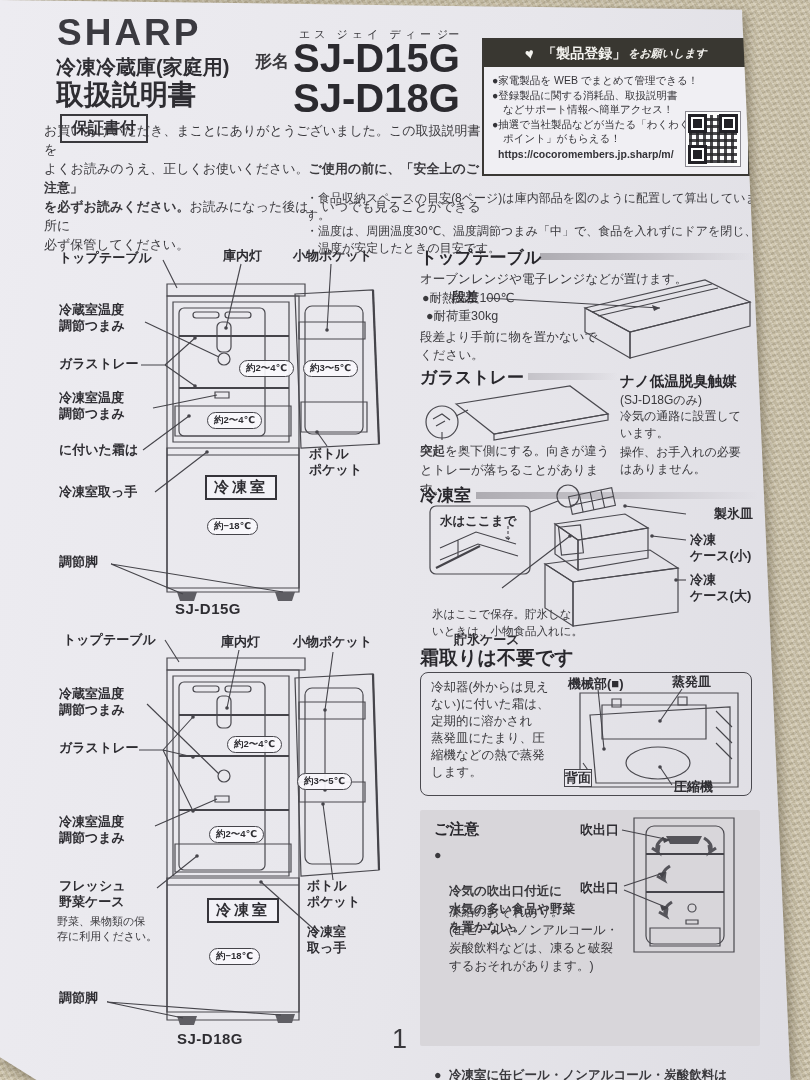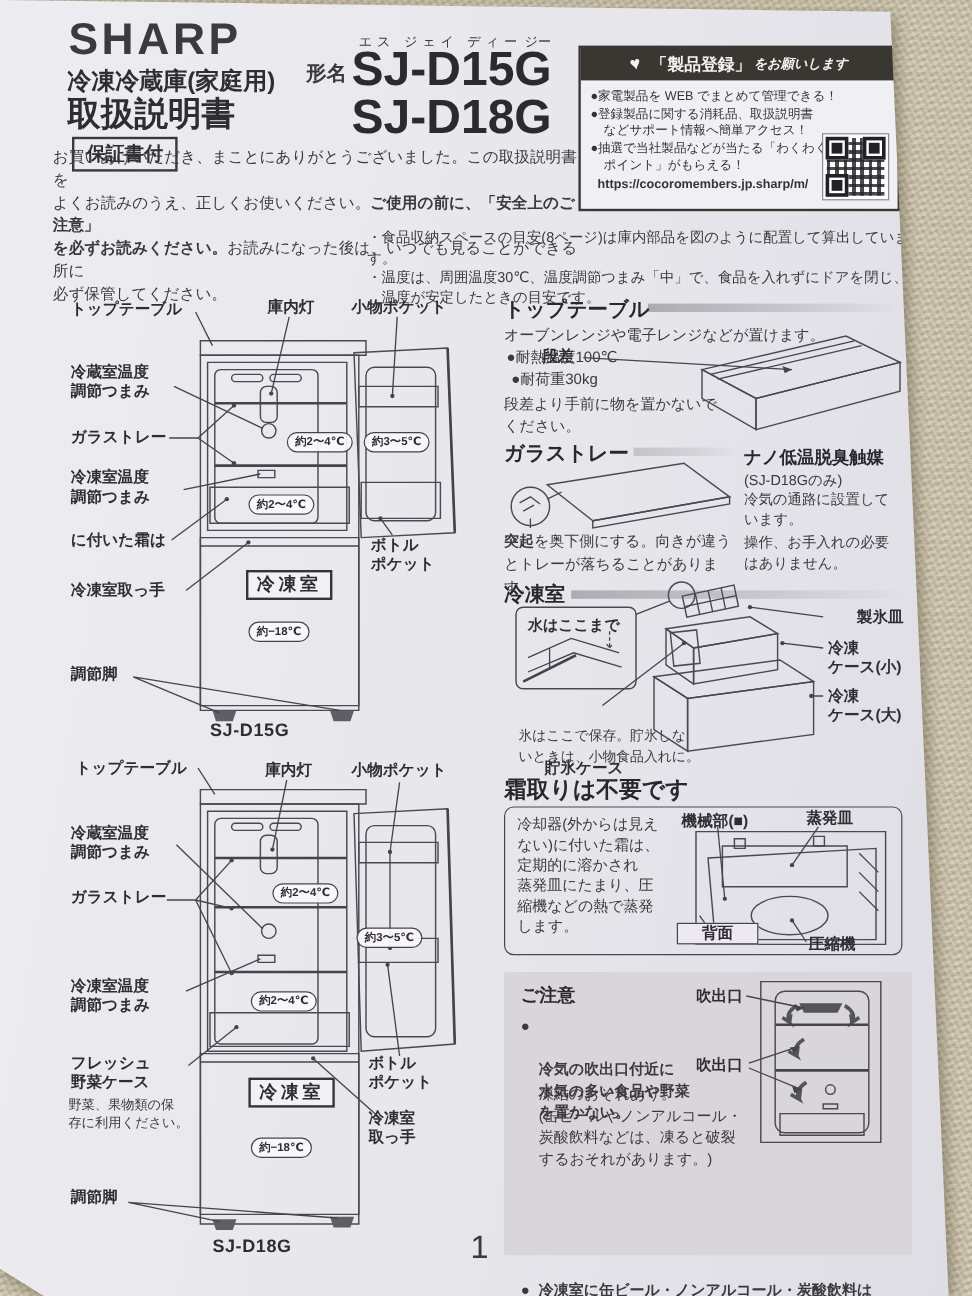--- a/index.html
+++ b/index.html
@@ -344,21 +344,21 @@
       <path d="M178,44 L184,104" class="line"></path>
           <circle cx="184" cy="104" r="1.8" class="dot"></circle>
       <path d="M262,44 L240,76" class="line"></path>
           <circle cx="240" cy="76" r="1.8" class="dot"></circle>
       <path d="M170,128 L163,118" class="line"></path>
       <path d="M252,140 L240,122" class="line"></path>
           <circle cx="240" cy="122" r="1.8" class="dot"></circle>
     </svg>
     <div class="lbl abs" style="left:148px;top:31px;">機械部(■)</div>
     <div class="lbl abs" style="left:252px;top:29px;">蒸発皿</div>
-    <div class="lbl abs" style="left:144px;top:124px;border:1.2px solid #45444a;padding:0 20px;background:#eceaf0;">背面</div>
+    <div class="lbl abs" style="left:144px;top:124px;border:1.2px solid #45444a;padding:0 0;background:#eceaf0;">背面</div>
     <div class="lbl abs" style="left:254px;top:134px;">圧縮機</div>
   </div>
 
   <div class="abs" style="left:420px;top:810px;width:340px;height:236px;background:#d8d6da;border-radius:2px;">
     <div class="sec-h abs" style="left:14px;top:10px;font-size:15px;">ご注意</div>
     <div class="cbullet abs b pre" style="left:14px;top:36px;width:200px;">
       <span class="mark">●</span>
       <span>冷気の吹出口付近に
 水気の多い食品や野菜
 を置かない。</span>

